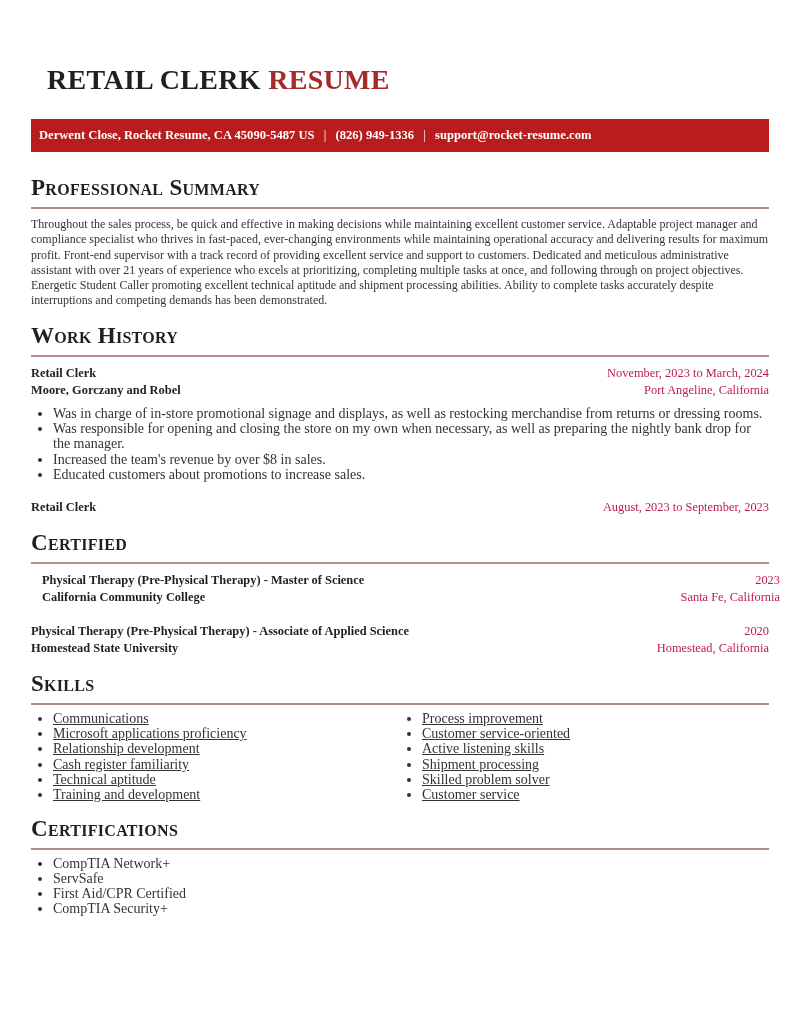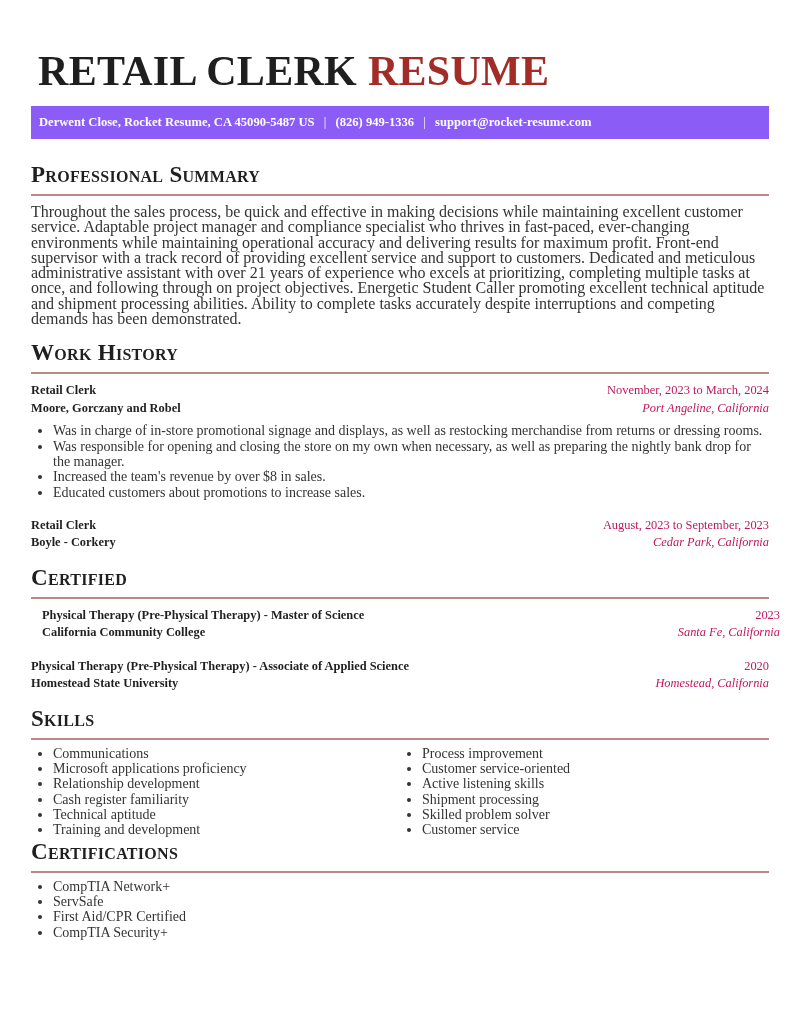--- a/index.html
+++ b/index.html
@@ -3,56 +3,56 @@
   <meta charset="utf-8">
   <style>
     html, body { margin: 0; padding: 0; background: #ffffff; }
     body {
       width: 800px; height: 1035px; overflow: hidden;
       font-family: "Liberation Serif", "DejaVu Serif", serif;
       color: #222222;
     }
     .page { position: relative; padding: 0 31px; }
     .title {
-      margin: 7px; padding-top: 41px;
-      font-size: 42px; font-weight: bold; line-height: 46px;
+      margin: 16px; padding-top: 41px;
+      font-size: 28px; font-weight: bold; line-height: 46px;
       letter-spacing: 0.3px; color: #1f1f1f; white-space: nowrap;
     }
     .title .accent { color: #a32c28; }
     .contact-bar {
-      margin-top: 12px; height: 33px; background: #8b5cf6; color: #ffffff;
+      margin-top: 12px; height: 33px; background: #b91c1c; color: #ffffff;
       font-size: 12.6px; font-weight: bold; line-height: 33px;
       padding-left: 8px; white-space: nowrap; box-sizing: border-box;
       width: 738px;
     }
     .contact-bar .sep { display: inline-block; margin: 0 6px; font-weight: normal; }
     .section-title {
       margin: 0; font-size: 23px; font-weight: bold; font-variant: small-caps;
       letter-spacing: 0.3px; color: #1f1f1f; line-height: 28px;
     }
     .rule { height: 2px; background: #b88a86; margin-top: 5px; width: 738px; }
     .summary {
-      margin: 8px 0 0 0; font-size: 16px; line-height: 15.3px; color: #333333;
+      margin: 8px 0 0 0; font-size: 12px; line-height: 15.3px; color: #333333;
       width: 738px;
     }
     .job, .edu { width: 738px; }
     .row {
       display: flex; justify-content: space-between; align-items: baseline;
       font-size: 12.4px; line-height: 17.5px;
     }
     .row .left { font-weight: bold; color: #1f1f1f; }
     .row .right { color: #be185d; }
-    .row .right.loc { font-style: italic; }
+    .row .right.loc { }
     ul.bullets {
       margin: 6px 0 0 0; padding-left: 22px; font-size: 14px; line-height: 15.3px;
       color: #333333;
     }
     ul.bullets li { padding-left: 0; }
     .skills { display: flex; width: 738px; margin-top: 6px; }
-    .skills ul { flex: 1; margin: 0; }
+    .skills ul { flex: 1; margin: 0; text-decoration: underline; }
   </style>
 </head>
 <body>
 
 <div class="page">
 
   <h1 class="title"><span>RETAIL CLERK </span><span class="accent">RESUME</span></h1>
 
   <div class="contact-bar">
     <span>Derwent Close, Rocket Resume, CA 45090-5487 US</span>
@@ -86,24 +86,20 @@
         <li>Was responsible for opening and closing the store on my own when necessary, as well as preparing the nightly bank drop for the manager.</li>
         <li>Increased the team's revenue by over $8 in sales.</li>
         <li>Educated customers about promotions to increase sales.</li>
       </ul>
     </div>
 
     <div class="job" style="margin-top:17px;">
       <div class="row">
         <span class="left">Retail Clerk</span>
         <span class="right">August, 2023 to September, 2023</span>
-      </div>
-      <div class="row">
-        <span class="left">Boyle - Corkery</span>
-        <span class="right loc">Cedar Park, California</span>
       </div>
     </div>
   </section>
 
   <section style="margin-top:12px;">
     <h2 class="section-title">Certified</h2>
     <div class="rule"></div>
 
     <div class="edu" style="margin-top:8px;margin-left:11px;">
       <div class="row">
@@ -144,21 +140,21 @@
         <li>Process improvement</li>
         <li>Customer service-oriented</li>
         <li>Active listening skills</li>
         <li>Shipment processing</li>
         <li>Skilled problem solver</li>
         <li>Customer service</li>
       </ul>
     </div>
   </section>
 
-  <section style="font-family:Liberation Serif, serif;">
+  <section style="margin-top:12px;font-family:Liberation Serif, serif;">
     <h2 class="section-title">Certifications</h2>
     <div class="rule"></div>
     <ul class="bullets">
       <li>CompTIA Network+</li>
       <li>ServSafe</li>
       <li>First Aid/CPR Certified</li>
       <li>CompTIA Security+</li>
     </ul>
   </section>
 

